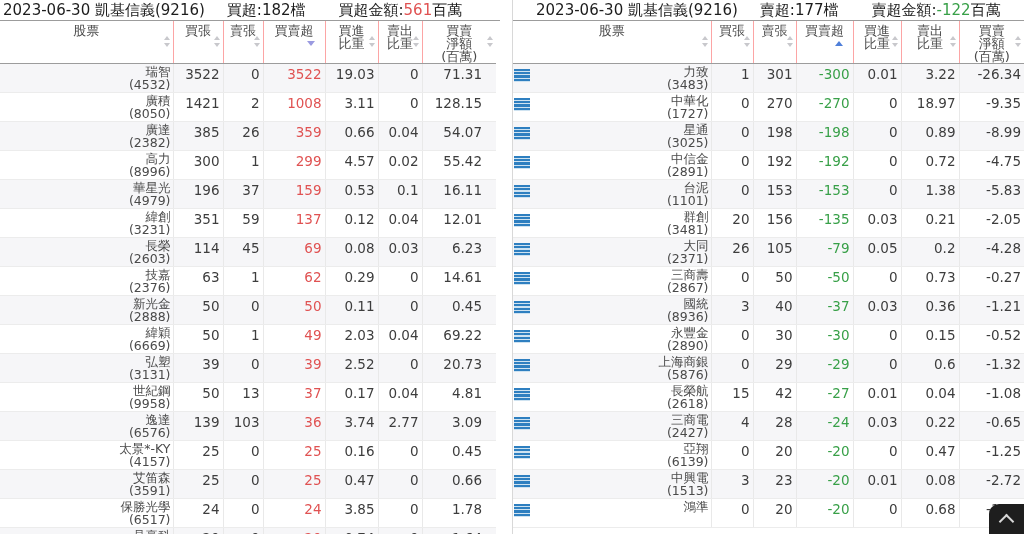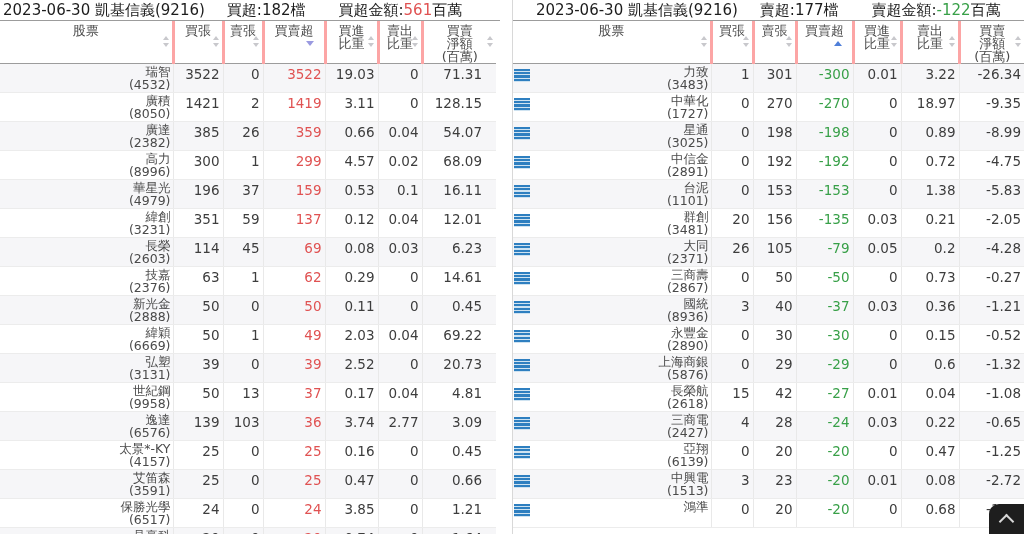--- a/index.html
+++ b/index.html
@@ -21,21 +21,21 @@
   .pos-text{color:#e05252;}
   .neg-text{color:#38a048;}
 
   table{border-collapse:collapse;table-layout:fixed;}
   .panel-left table{width:496px;}
   .panel-right table{width:511px;}
   thead tr{height:38px;}
   th{
     position:relative;vertical-align:top;padding:3px 0 0 0;font-weight:normal;
     font-size:13px;line-height:13px;color:#4a4a4a;text-align:center;
-    border-left:3px solid #fca5a5;border-bottom:1px solid #9c9c9c;
+    border-left:1px solid #fca5a5;border-bottom:1px solid #9c9c9c;
   }
   th:first-child,td:first-child{border-left:none;}
   tbody tr{height:29px;}
   tbody tr:nth-child(odd){background:#f6f6f8;}
   td{
     vertical-align:top;border-left:1px solid #e9e9e9;border-bottom:1px solid #ececec;
     padding:2px 3px 0 0;font-size:13.5px;line-height:17px;color:#3d3d3d;text-align:right;
     overflow:hidden;white-space:nowrap;
   }
   td.stock{padding:1px 2px 0 0;font-size:12.5px;line-height:13px;color:#4a4a4a;position:relative;}
@@ -139,21 +139,21 @@
             <td class="num">0</td>
             <td class="num last">71.31</td>
           </tr>
           <tr>
             <td class="stock">
               <div>廣積</div>
               <div>(8050)</div>
             </td>
             <td class="num">1421</td>
             <td class="num">2</td>
-            <td class="num pos">1419</td>
+            <td class="num pos">1008</td>
             <td class="num">3.11</td>
             <td class="num">0</td>
             <td class="num last">128.15</td>
           </tr>
           <tr>
             <td class="stock">
               <div>廣達</div>
               <div>(2382)</div>
             </td>
             <td class="num">385</td>
@@ -166,21 +166,21 @@
           <tr>
             <td class="stock">
               <div>高力</div>
               <div>(8996)</div>
             </td>
             <td class="num">300</td>
             <td class="num">1</td>
             <td class="num pos">299</td>
             <td class="num">4.57</td>
             <td class="num">0.02</td>
-            <td class="num last">68.09</td>
+            <td class="num last">55.42</td>
           </tr>
           <tr>
             <td class="stock">
               <div>華星光</div>
               <div>(4979)</div>
             </td>
             <td class="num">196</td>
             <td class="num">37</td>
             <td class="num pos">159</td>
             <td class="num">0.53</td>
@@ -310,21 +310,21 @@
           <tr>
             <td class="stock">
               <div>保勝光學</div>
               <div>(6517)</div>
             </td>
             <td class="num">24</td>
             <td class="num">0</td>
             <td class="num pos">24</td>
             <td class="num">3.85</td>
             <td class="num">0</td>
-            <td class="num last">1.21</td>
+            <td class="num last">1.78</td>
           </tr>
           <tr>
             <td class="stock">
               <div>晶豪科</div>
             </td>
             <td class="num">20</td>
             <td class="num">0</td>
             <td class="num pos">20</td>
             <td class="num">0.74</td>
             <td class="num">0</td>

